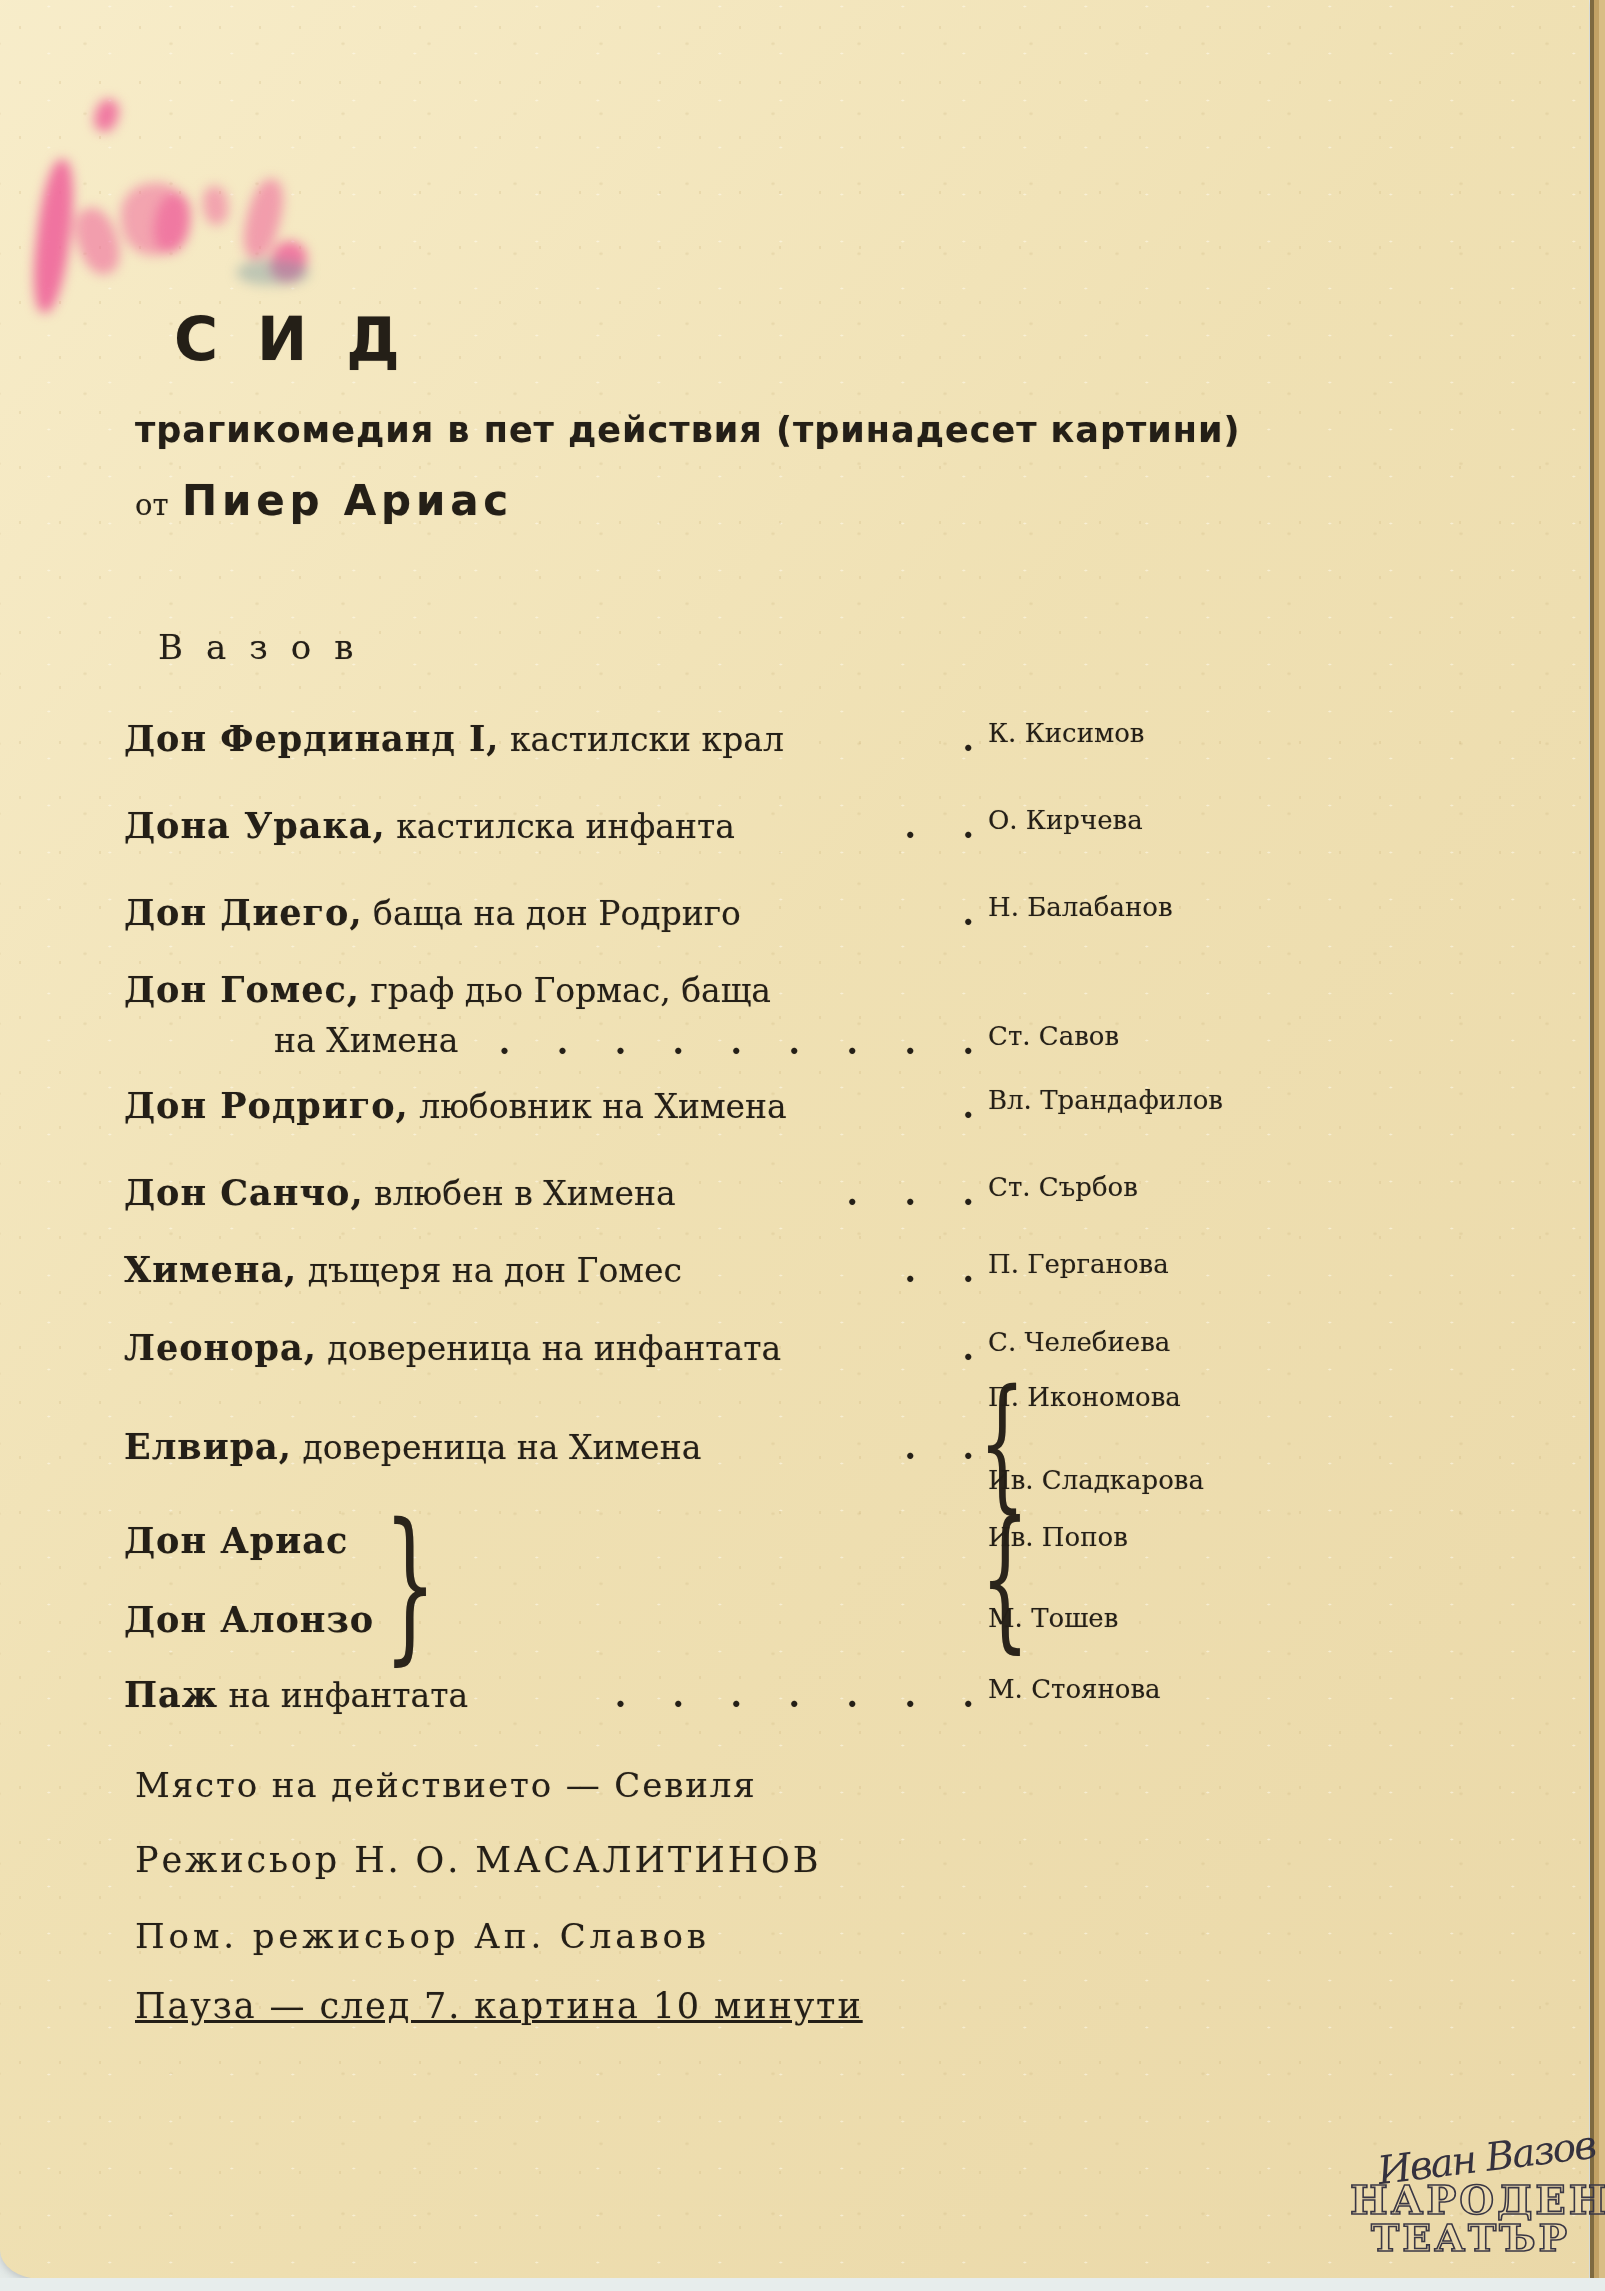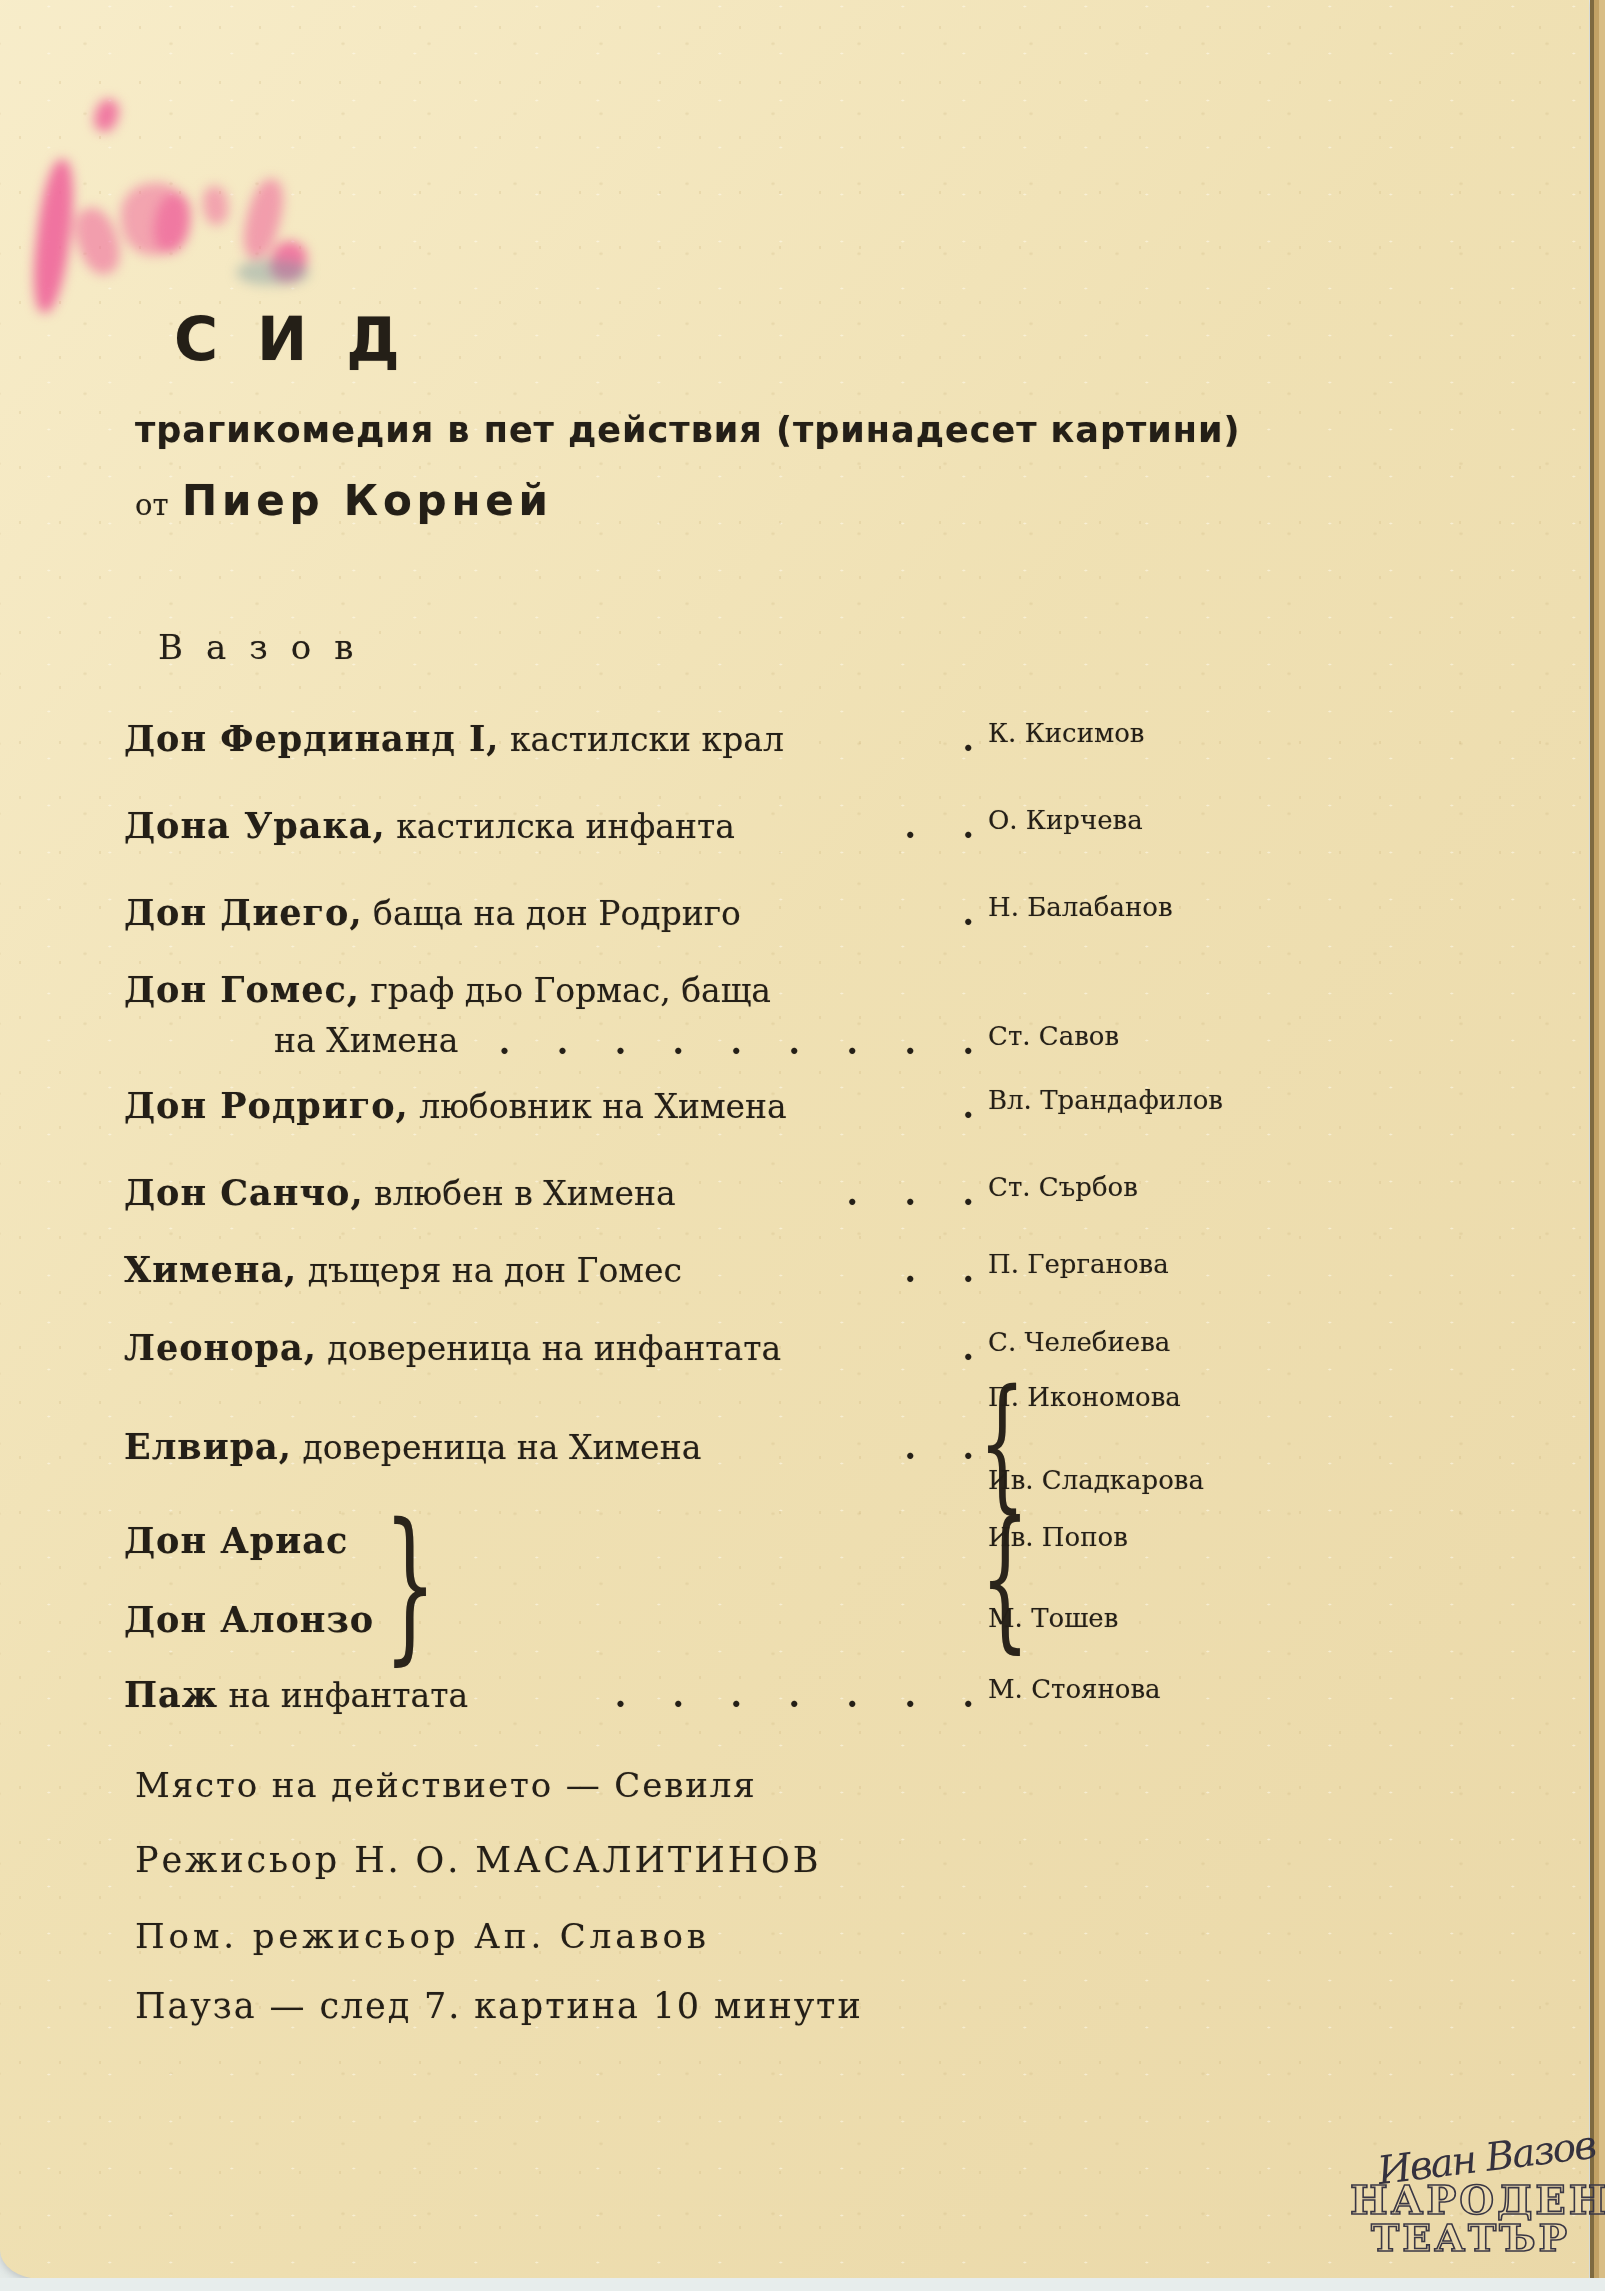--- a/index.html
+++ b/index.html
@@ -59,21 +59,21 @@
   .line2 .dots{top:1.9px;}
   .brace{
     position:absolute;font-family:"DejaVu Serif",serif;font-weight:400;
     color:#2a241b;transform:scaleX(.5);transform-origin:center center;line-height:1;
   }
   .mid-line{position:absolute;left:0;white-space:nowrap;}
   
   .setting-line{top:1765px;font-size:34px;letter-spacing:1.9px;}
   .director-line{top:1840px;font-size:35px;letter-spacing:2.9px;}
   .assistant-line{top:1916px;font-size:34px;letter-spacing:3.9px;}
-  .intermission-line{top:1986px;font-size:35px;letter-spacing:1.9px;}
+  .intermission-line{top:1986px;font-size:35px;letter-spacing:1.9px;text-decoration:underline;}
   
   .stamp{position:absolute;left:1350px;top:2136px;width:241px;height:135px;text-align:center;color:#35323e;}
   .stamp-signature{
     position:absolute;left:27px;top:0;width:203px;
     font-style:italic;font-size:39px;transform:rotate(-7deg);
     font-family:"DejaVu Serif",serif;white-space:nowrap;letter-spacing:-1.9px;
   }
   .stamp-line{font-family:"DejaVu Serif",serif;font-weight:bold;letter-spacing:2.9px;line-height:1;}
   .stamp-line.l1{position:absolute;left:0;top:44px;width:241px;font-size:40px;}
   .stamp-line.l2{position:absolute;left:0;top:83px;width:241px;font-size:38px;}
@@ -108,21 +108,21 @@
   <i class="s-4"></i>
   <i class="s-5"></i>
   <i class="s-6"></i>
   <i class="s-7"></i>
   <i class="s-teal"></i>
 </div>
 
 <div class="centered ink play-title">СИД</div>
 <div class="centered ink play-subtitle">трагикомедия в пет действия (тринадесет картини)</div>
 <div class="centered ink byline">
-  <span class="prefix">от</span><span class="author">Пиер Корней</span>
+  <span class="prefix">от</span><span class="author">Пиер Ариас</span>
 </div>
 <div class="centered ink cast-heading">Вазов</div>
 
 <div id="cast-list" class="ink">
     <div class="cast-row" style="top: 719px;">
       <div class="row-left"><span class="role-name">Дон Фердинанд I,</span><span class="role-desc"> кастилски крал</span><span class="dots">.</span></div>
       <div class="actor">К. Кисимов</div>
     </div>
     <div class="cast-row" style="top: 806px;">
       <div class="row-left"><span class="role-name">Дона Урака,</span><span class="role-desc"> кастилска инфанта</span><span class="dots">. .</span></div>

